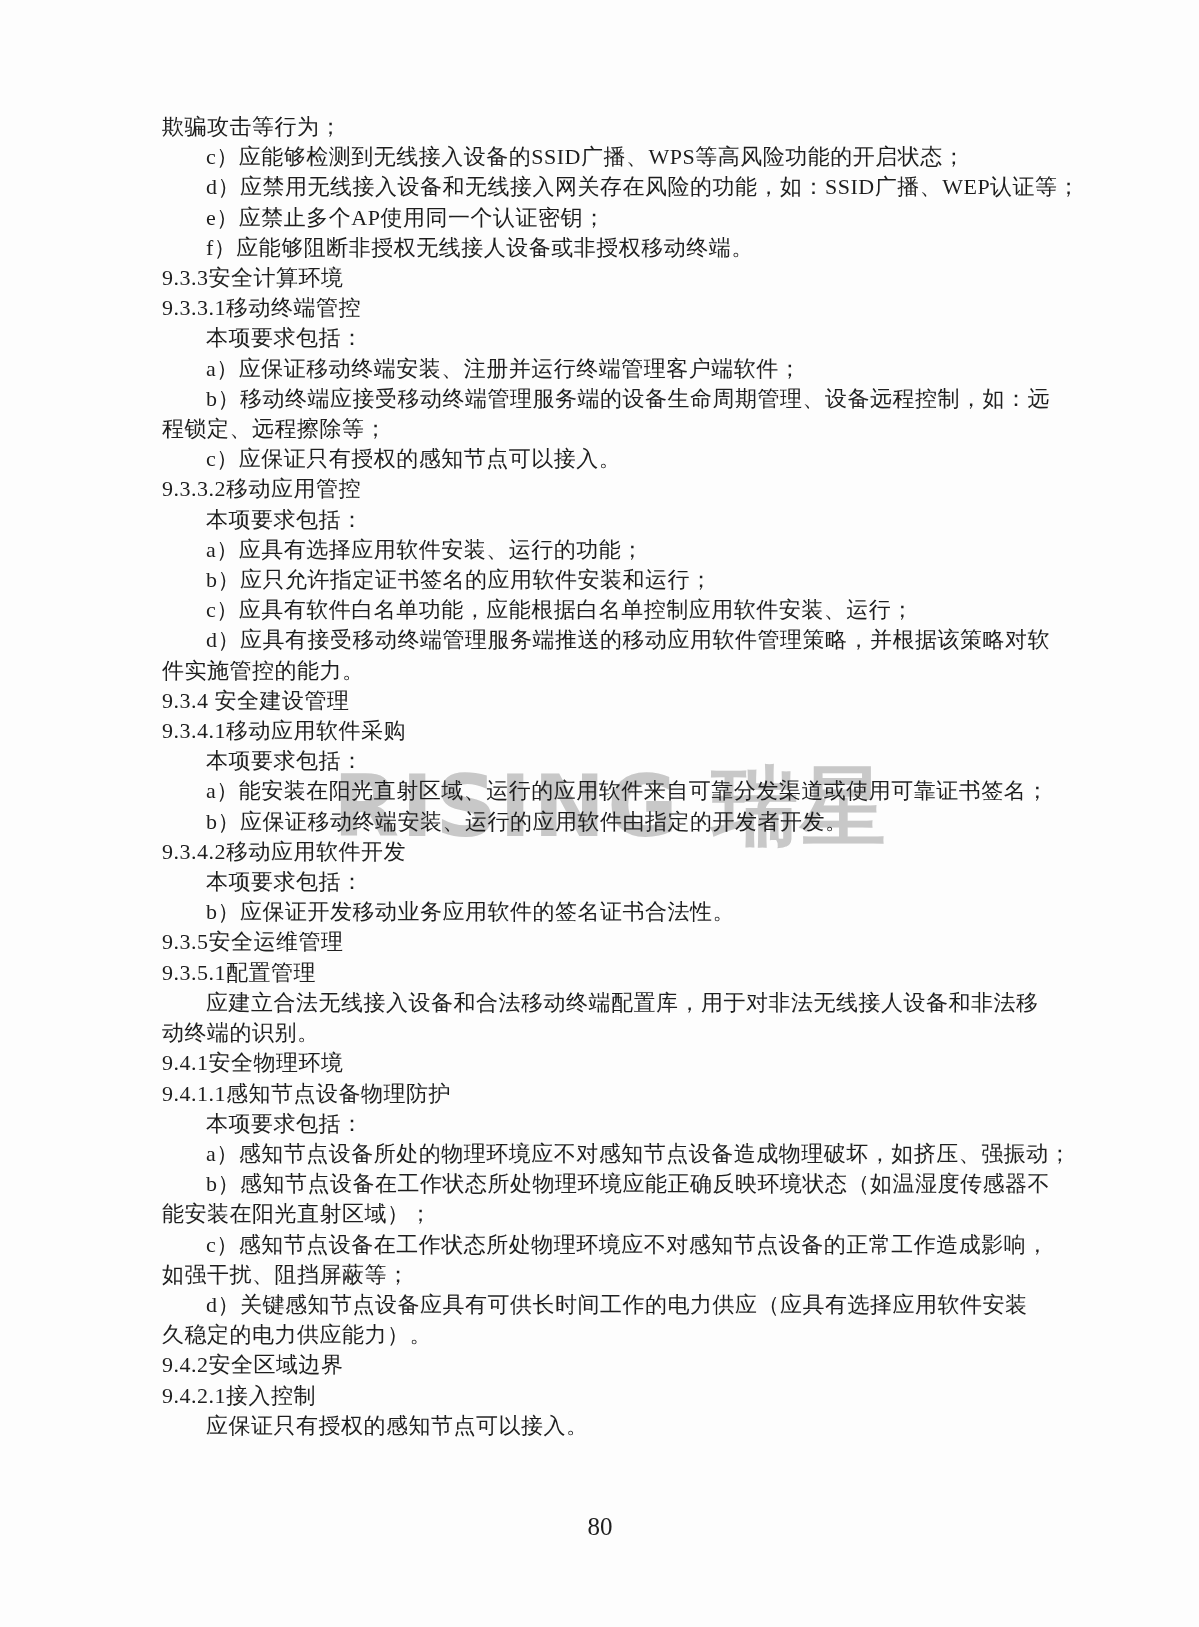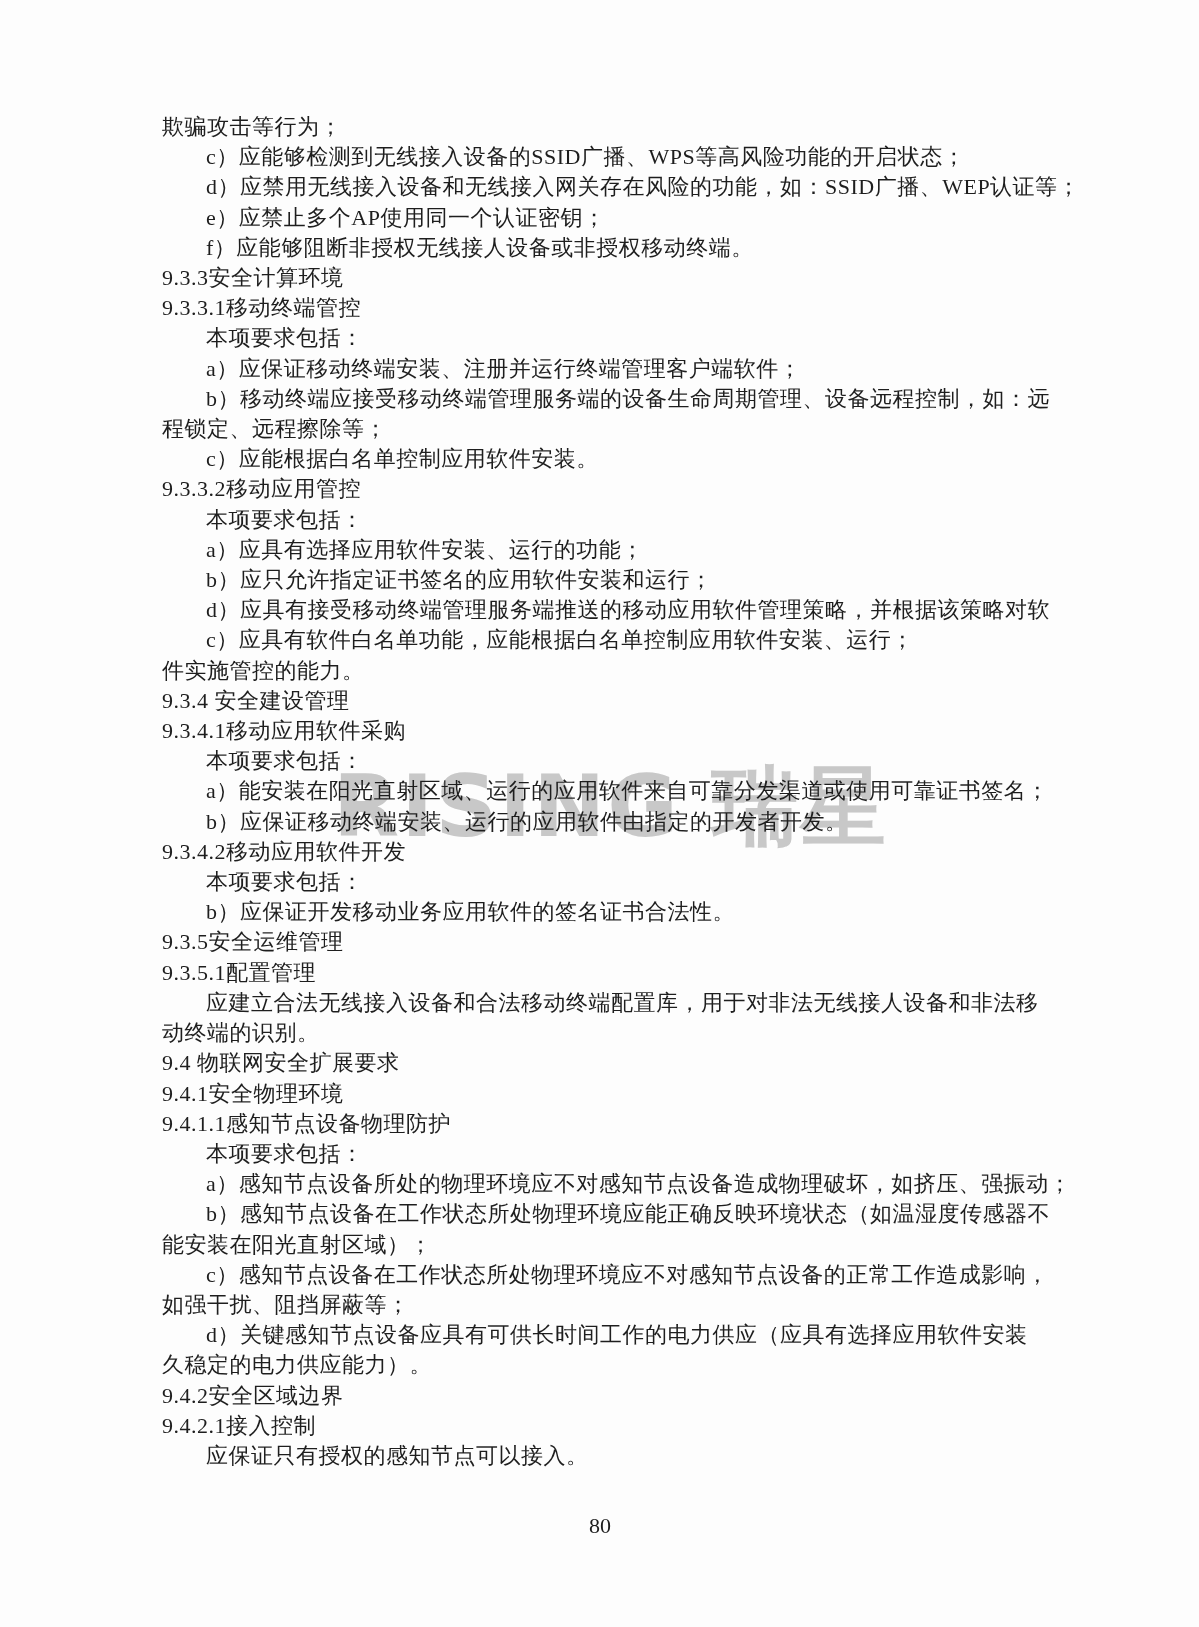--- a/index.html
+++ b/index.html
@@ -48,21 +48,21 @@
   .line.indent1 {
     text-indent: 44px;
   }
   .pagenum {
     position: absolute;
     left: 162px;
     top: 1513px;
     width: 876px;
     z-index: 2;
     text-align: center;
-    font-size: 22px;
+    font-size: 25px;
     color: #1e1e1e;
   }
 </style>
 </head>
 <body>
 
 <div class="page">
   <div class="watermark">RISING 瑞星</div>
 
   <div class="textblock" id="textblock">
@@ -71,41 +71,40 @@
       <div class="line indent1">c）应能够检测到无线接入设备的SSID广播、WPS等高风险功能的开启状态；</div>
       <div class="line indent1">d）应禁用无线接入设备和无线接入网关存在风险的功能，如：SSID广播、WEP认证等；</div>
       <div class="line indent1">e）应禁止多个AP使用同一个认证密钥；</div>
       <div class="line indent1">f）应能够阻断非授权无线接人设备或非授权移动终端。</div>
       <div class="line indent0">9.3.3安全计算环境</div>
       <div class="line indent0">9.3.3.1移动终端管控</div>
       <div class="line indent1">本项要求包括：</div>
       <div class="line indent1">a）应保证移动终端安装、注册并运行终端管理客户端软件；</div>
       <div class="line indent1">b）移动终端应接受移动终端管理服务端的设备生命周期管理、设备远程控制，如：远</div>
       <div class="line indent0">程锁定、远程擦除等；</div>
-      <div class="line indent1">c）应能根据白名单控制应用软件安装。</div>
+      <div class="line indent1">c）应保证只有授权的感知节点可以接入。</div>
       <div class="line indent0">9.3.3.2移动应用管控</div>
       <div class="line indent1">本项要求包括：</div>
       <div class="line indent1">a）应具有选择应用软件安装、运行的功能；</div>
       <div class="line indent1">b）应只允许指定证书签名的应用软件安装和运行；</div>
+      <div class="line indent1">c）应具有软件白名单功能，应能根据白名单控制应用软件安装、运行；</div>
       <div class="line indent1">d）应具有接受移动终端管理服务端推送的移动应用软件管理策略，并根据该策略对软</div>
-      <div class="line indent1">c）应具有软件白名单功能，应能根据白名单控制应用软件安装、运行；</div>
       <div class="line indent0">件实施管控的能力。</div>
       <div class="line indent0">9.3.4 安全建设管理</div>
       <div class="line indent0">9.3.4.1移动应用软件采购</div>
       <div class="line indent1">本项要求包括：</div>
       <div class="line indent1">a）能安装在阳光直射区域、运行的应用软件来自可靠分发渠道或使用可靠证书签名；</div>
       <div class="line indent1">b）应保证移动终端安装、运行的应用软件由指定的开发者开发。</div>
       <div class="line indent0">9.3.4.2移动应用软件开发</div>
       <div class="line indent1">本项要求包括：</div>
       <div class="line indent1">b）应保证开发移动业务应用软件的签名证书合法性。</div>
       <div class="line indent0">9.3.5安全运维管理</div>
       <div class="line indent0">9.3.5.1配置管理</div>
       <div class="line indent1">应建立合法无线接入设备和合法移动终端配置库，用于对非法无线接人设备和非法移</div>
       <div class="line indent0">动终端的识别。</div>
-      <div class="line indent0">9.4 物联网安全扩展要求</div>
       <div class="line indent0">9.4.1安全物理环境</div>
       <div class="line indent0">9.4.1.1感知节点设备物理防护</div>
       <div class="line indent1">本项要求包括：</div>
       <div class="line indent1">a）感知节点设备所处的物理环境应不对感知节点设备造成物理破坏，如挤压、强振动；</div>
       <div class="line indent1">b）感知节点设备在工作状态所处物理环境应能正确反映环境状态（如温湿度传感器不</div>
       <div class="line indent0">能安装在阳光直射区域）；</div>
       <div class="line indent1">c）感知节点设备在工作状态所处物理环境应不对感知节点设备的正常工作造成影响，</div>
       <div class="line indent0">如强干扰、阻挡屏蔽等；</div>
       <div class="line indent1">d）关键感知节点设备应具有可供长时间工作的电力供应（应具有选择应用软件安装</div>
       <div class="line indent0">久稳定的电力供应能力）。</div>

